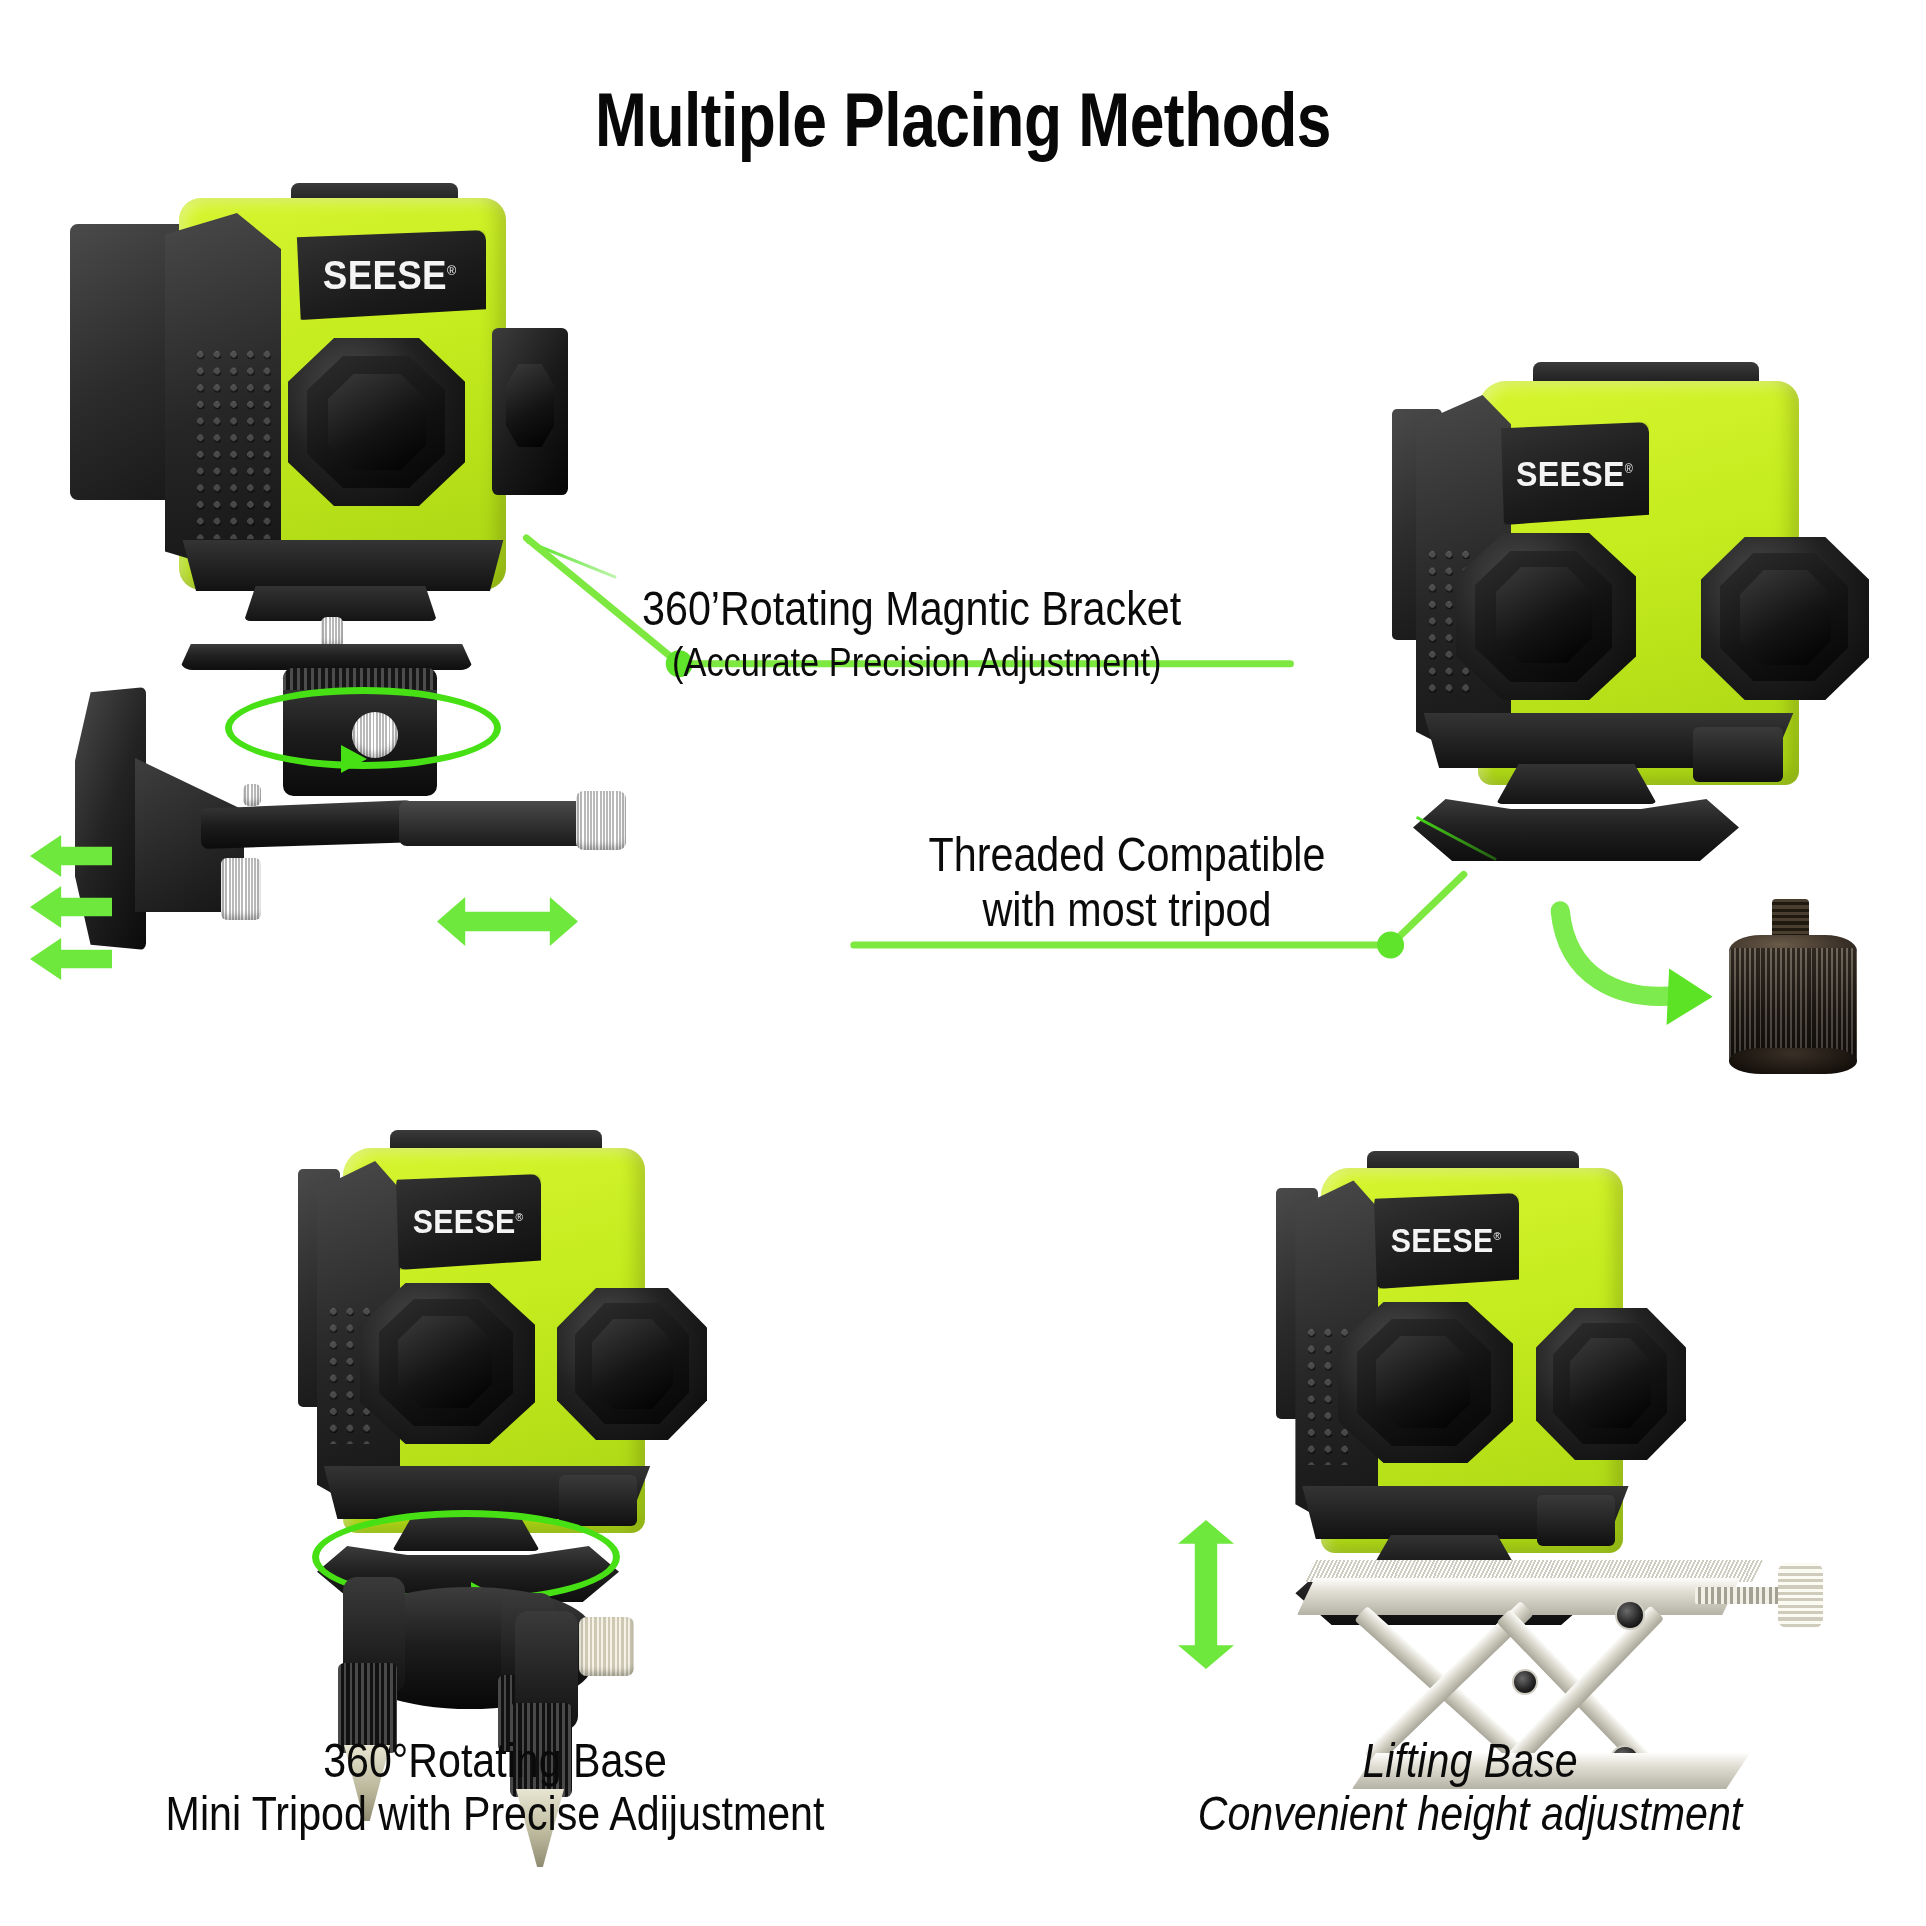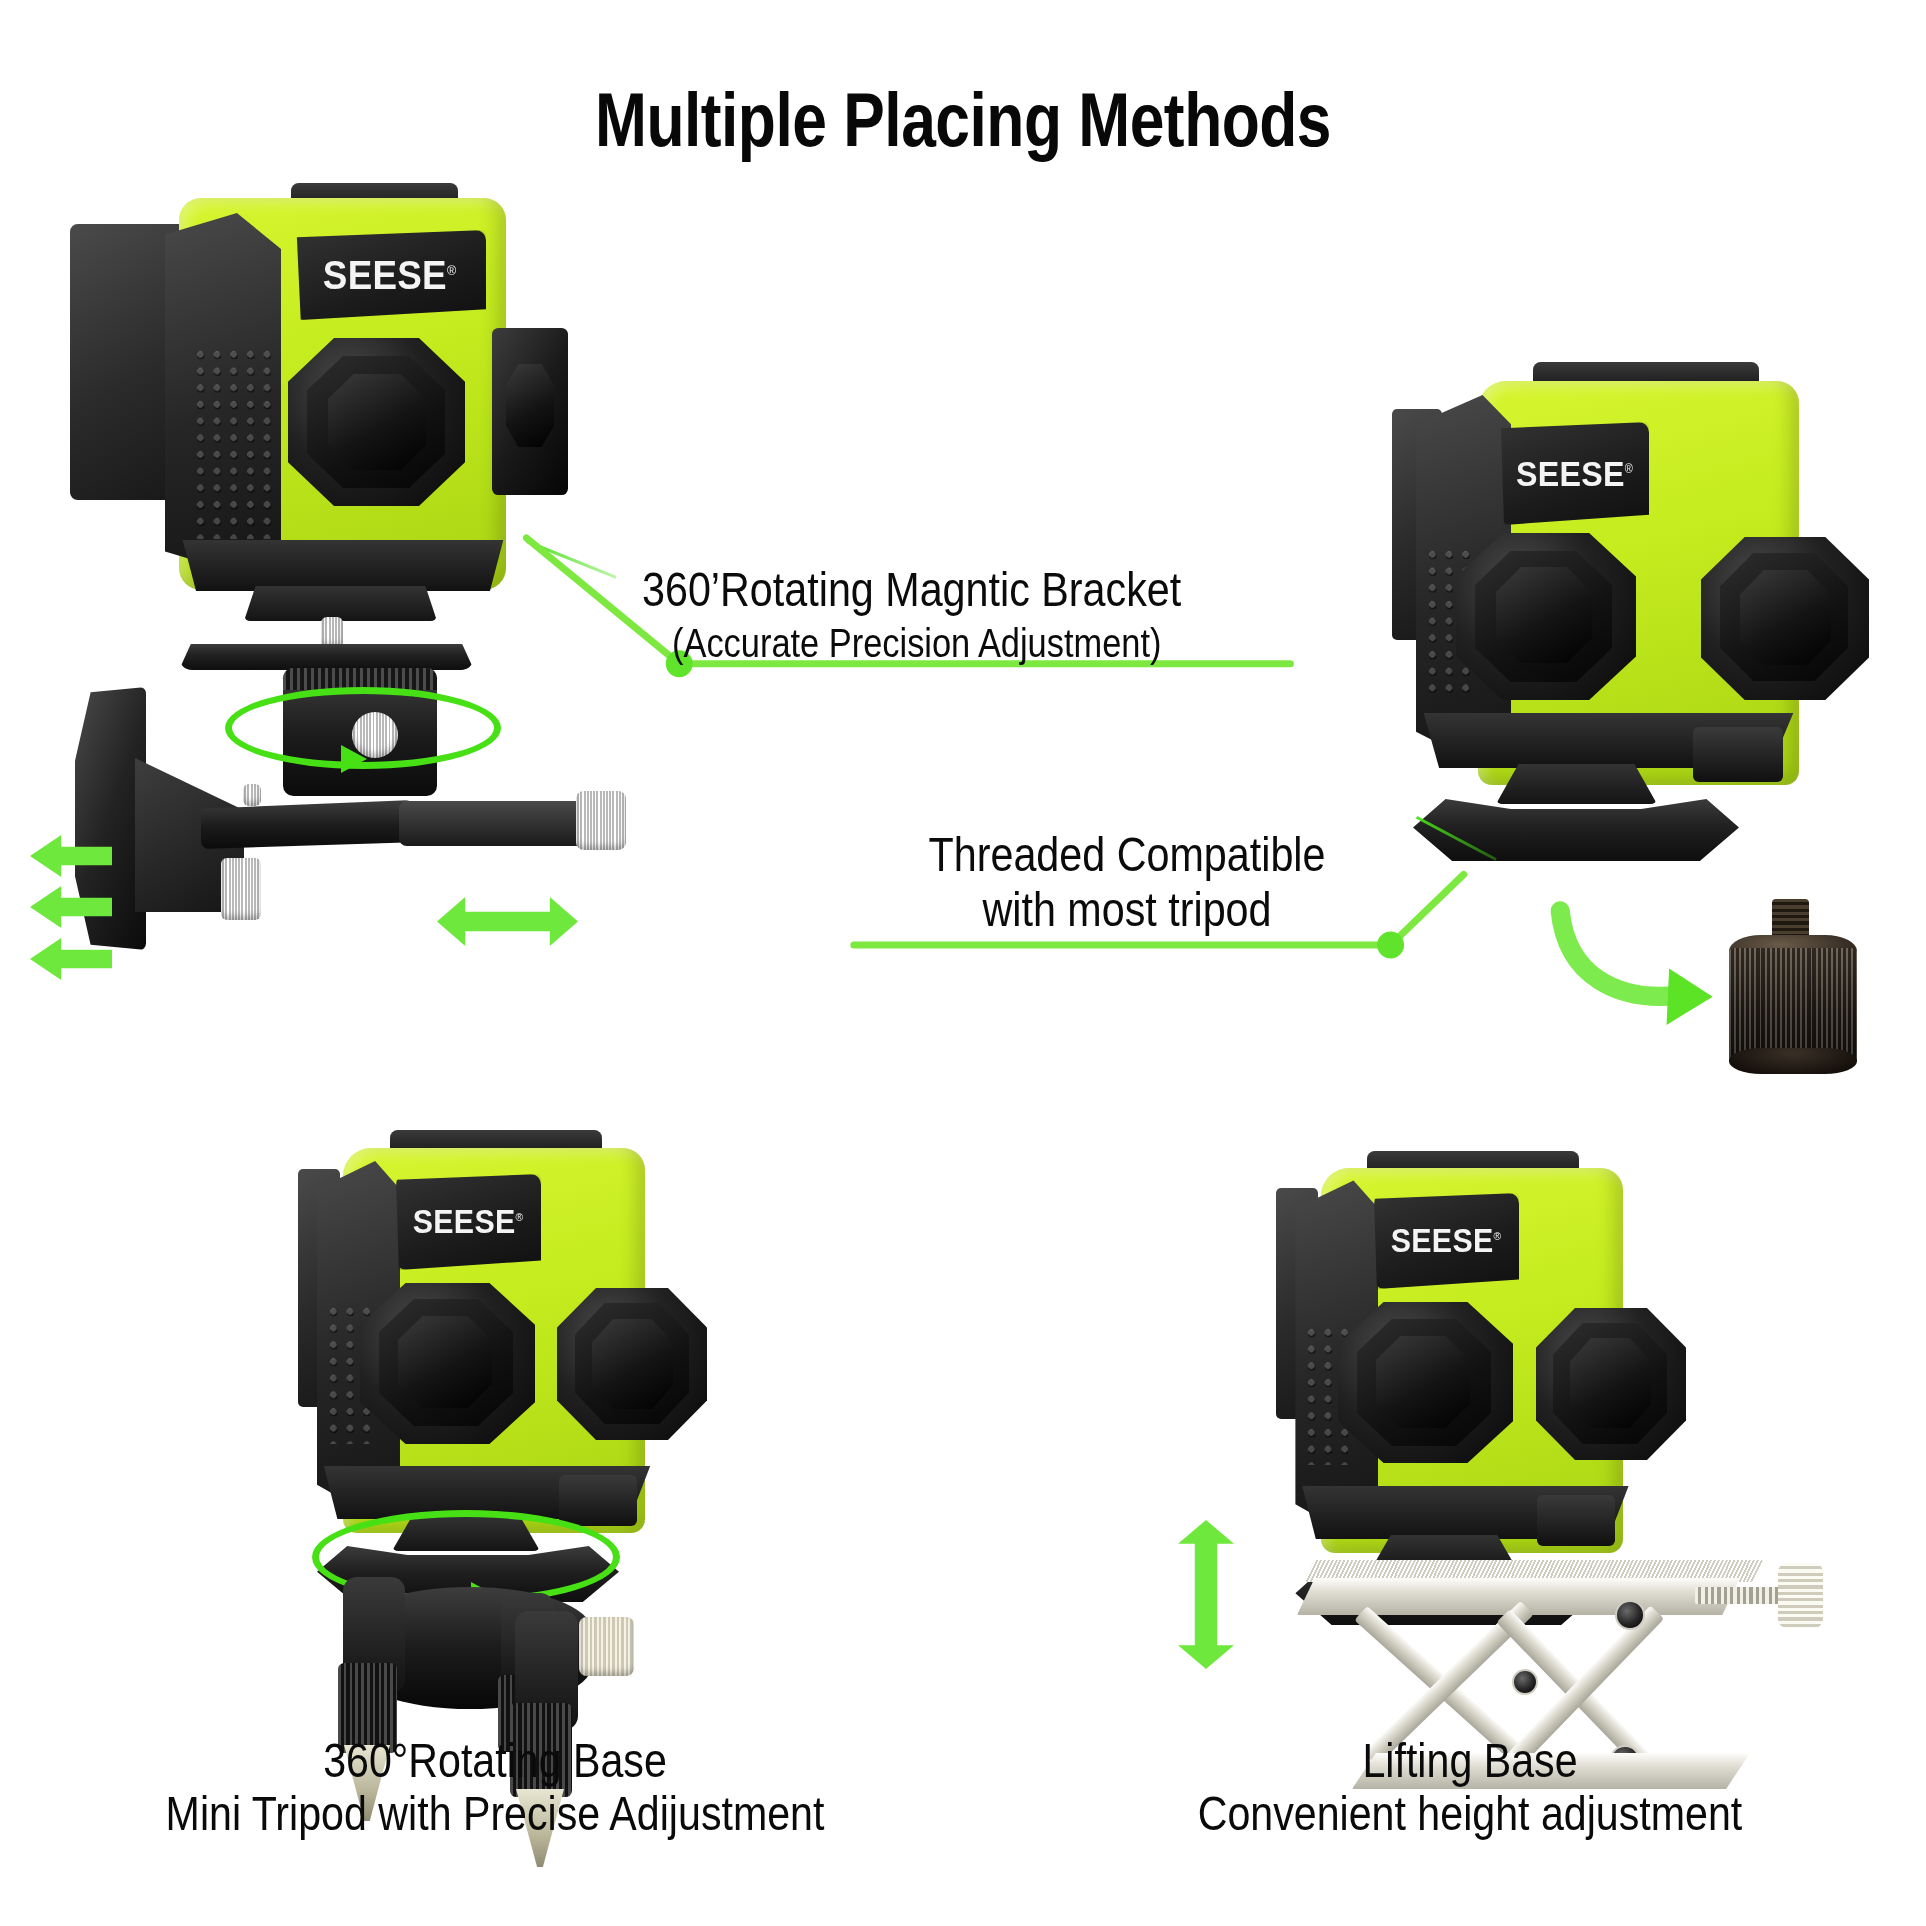--- a/index.html
+++ b/index.html
@@ -31,37 +31,37 @@
   
   .callout { position: absolute; }
   .callout .line1 {
     font-size: 48px; font-weight: 400; color: #0b0b0b;
     white-space: nowrap; line-height: 1.04;
   }
   .callout .line2 {
     font-size: 40px; font-weight: 400; color: #0b0b0b;
     white-space: nowrap; line-height: 1.12;
   }
-  #callout-bracket { left: 642px; top: 565px; }
+  #callout-bracket { left: 642px; top: 584px; }
   #callout-bracket .line1 { transform: scaleX(0.86); transform-origin: left top; }
   #callout-bracket .line2 { margin-left: 29.5px; margin-top: 6.4px;
        transform: scaleX(0.86); transform-origin: left top; }
   #callout-tripod { left: 870px; top: 830px; text-align: center; width: 514px; }
   #callout-tripod .line1 { transform: scaleX(0.86); transform-origin: center top; }
   #callout-tripod .line2 { font-size: 48px; margin-top: 2.6px;
        transform: scaleX(0.86); transform-origin: center top; }
 
   
   .caption { position: absolute; text-align: center; }
   .caption .c1 { font-size: 49px; white-space: nowrap; line-height: 1.08;
        transform: scaleX(0.84); transform-origin: center top; }
   .caption .c2 { font-size: 49px; white-space: nowrap; line-height: 1.08;
        transform: scaleX(0.84); transform-origin: center top; }
   #caption-left  { left: 39px;  top: 1734px; width: 912px; }
-  #caption-right { left: 1040px; top: 1734px; width: 860px; }
+  #caption-right { left: 1040px; top: 1734px; width: 860px; font-style: italic; }
 
   
   #leaders { position: absolute; left: 0; top: 0; width: 1926px; height: 1926px;
              pointer-events: none; }
 
   
   .stage { position: absolute; }
   .body-green {
     position: absolute;
     background: linear-gradient(165deg, #d7f52f 0%, #c4ec1e 42%, #a9d413 100%);

